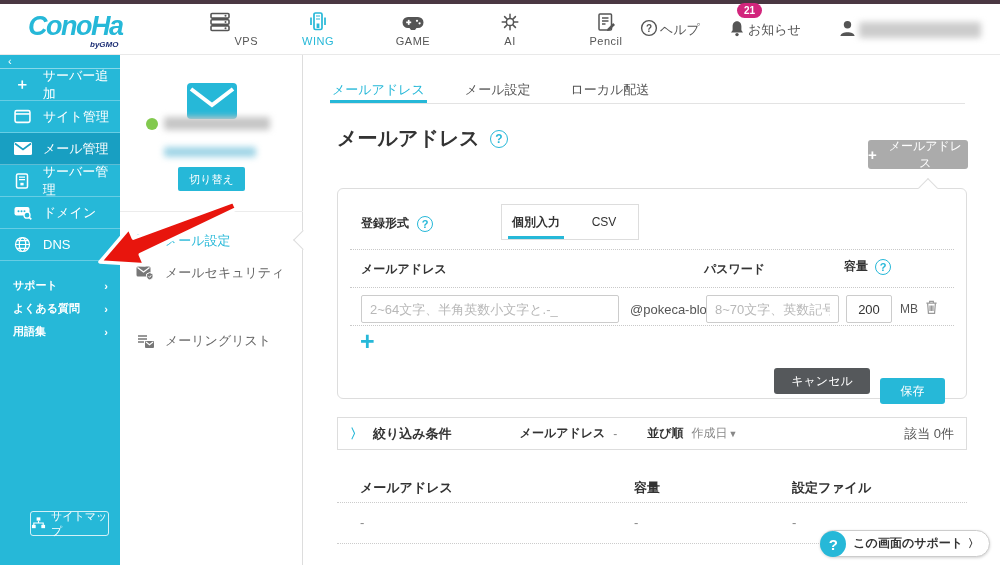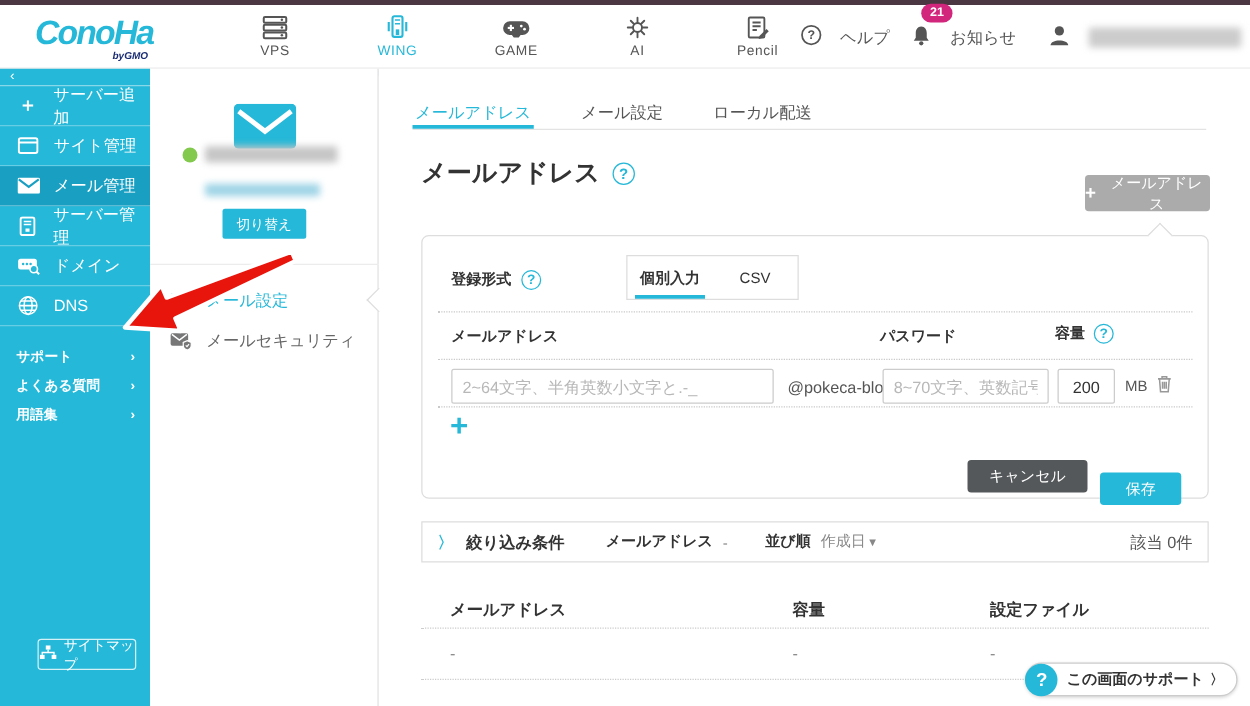--- a/index.html
+++ b/index.html
@@ -12,21 +12,21 @@
   
   .header { position:absolute; left:0; top:4px; width:1000px; height:51px; background:#fff; border-bottom:1px solid #e9e9e9; }
   .logo { position:absolute; left:28px; top:7px; width:120px; height:40px; cursor:pointer; }
   .logo-text { font-size:27px; font-weight:800; color:var(--accent,#26b8d8); letter-spacing:-1.5px; font-style:italic; }
   .logo-sub { position:absolute; left:62px; top:29px; font-size:8px; font-weight:800; color:#1b2d74; letter-spacing:0; font-style:italic; }
   .nav-item { position:absolute; top:6px; width:76px; height:45px; text-align:center; cursor:pointer; }
   .nav-item .nav-icon { height:22px; display:flex; align-items:flex-end; justify-content:center; }
   .nav-item .nav-label { font-size:11px; color:#555; margin-top:3px; letter-spacing:.5px; }
   .nav-item.active .nav-label { color:var(--accent,#26b8d8); }
   .nav-underline { position:absolute; left:-12px; bottom:-6px; width:100px; height:5px; background:var(--accent,#26b8d8); }
-  .hdr-right { position:absolute; top:0; height:51px; display:flex; align-items:center; gap:14px; font-size:13px; color:#555; cursor:pointer; }
+  .hdr-right { position:absolute; top:0; height:51px; display:flex; align-items:center; gap:2px; font-size:13px; color:#555; cursor:pointer; }
   .badge { position:absolute; left:9px; top:-16px; background:var(--badge,#d2257c); color:#fff; font-size:10px; font-weight:bold; border-radius:9px; padding:2px 7px; }
   .blur-block { filter:blur(3px); border-radius:2px; }
 
   
   .sidebar { position:absolute; left:0; top:55px; width:120px; height:510px; background:var(--accent,#26b8d8); color:#fff; }
   .collapse-row { height:14px; padding-left:8px; font-size:11px; line-height:13px; border-bottom:1px solid rgba(255,255,255,.45); cursor:pointer; }
   .sb-item { position:relative; height:32px; display:flex; align-items:center; padding-left:13px; gap:11px; font-size:13px; cursor:pointer; border-bottom:1px solid rgba(255,255,255,.3); }
   .sb-item.active { background:#189fc2; }
   .sb-item .sb-icon { width:19px; display:flex; justify-content:center; }
   .sb-links { margin-top:13px; }
@@ -80,21 +80,21 @@
   .mb-lbl { position:absolute; left:562px; top:113px; font-size:12px; color:#555; }
   .trash { position:absolute; left:587px; top:110px; cursor:pointer; }
   .add-row { position:absolute; left:22px; top:140px; color:var(--accent,#26b8d8); font-size:25px; font-weight:bold; cursor:pointer; line-height:1; }
   .btn { border:none; border-radius:3px; color:#fff; font-size:12px; height:26px; cursor:pointer; font-family:inherit; }
   .btn-cancel { position:absolute; left:436px; top:179px; width:96px; background:#55585b; }
   .btn-save { position:absolute; left:542px; top:189px; width:65px; background:var(--accent,#26b8d8); }
 
   
   .filter { position:absolute; left:34px; top:362px; width:630px; height:33px; border:1px solid #ddd; display:flex; align-items:center; font-size:12px; }
   .f-chev { color:var(--accent,#26b8d8); font-weight:bold; font-size:13px; margin:0 10px 0 12px; }
-  .f-title { font-weight:bold; font-size:13px; color:#333; margin-right:33px; }
+  .f-title { font-weight:bold; font-size:13px; color:#333; margin-right:68px; }
   .f-lbl { font-weight:bold; color:#333; }
   .f-val { color:#888; margin-left:8px; }
   .f-sort { margin-left:30px; }
   .f-count { margin-left:auto; margin-right:12px; color:#555; font-size:13px; }
 
   
   .tbl-head { position:absolute; top:424px; font-size:13px; font-weight:bold; color:#333; }
   .tbl-dot1 { position:absolute; left:34px; right:33px; top:447px; border-top:1px dotted #ccc; }
   .tbl-cell { position:absolute; top:460px; font-size:13px; color:#888; }
   .tbl-dot2 { position:absolute; left:34px; right:33px; top:488px; border-top:1px dotted #ccc; }
@@ -112,21 +112,21 @@
 <body>
 
 <div class="topbar"></div>
 
 <div class="header">
   <div class="logo">
     <span class="logo-text">ConoHa</span>
     <span class="logo-sub">byGMO</span>
   </div>
 
-  <div class="nav-item" style="left:182px;">
+  <div class="nav-item" style="left:182px;text-align:right;">
     <div class="nav-icon">
       <svg width="22" height="20" viewBox="0 0 22 20">
           <g fill="none" stroke="#555" stroke-width="1.6">
             <rect x="2" y="1.5" width="18" height="4.6" rx="1"></rect>
             <rect x="2" y="7.7" width="18" height="4.6" rx="1"></rect>
             <rect x="2" y="13.9" width="18" height="4.6" rx="1"></rect>
           </g>
           <g fill="#555">
             <circle cx="16.5" cy="3.8" r="1"></circle>
             <circle cx="16.5" cy="10" r="1"></circle>
@@ -351,20 +351,32 @@
           <rect x="0.5" y="0.5" width="14" height="10" rx="1.5" fill="#777"></rect>
           <path d="M1.5 1.5 L7.5 6 L13.5 1.5" stroke="#fff" stroke-width="1.2" fill="none"></path>
           <path d="M13.8 6.5 L17 8 V10.3 C17 12.2 15.4 13.5 13.8 14 C12.2 13.5 10.6 12.2 10.6 10.3 V8 Z" fill="#777" stroke="#fff" stroke-width="1"></path>
           <path d="M12.6 10.3 L13.6 11.3 L15.2 9.3" stroke="#fff" stroke-width="1" fill="none"></path>
         </svg>
     </span>
     <span>メールセキュリティ</span>
   </div>
 
 
+  <div class="sub-item" style="top:272px;">
+    <span class="sub-icon">
+      <svg width="17" height="15" viewBox="0 0 17 15">
+          <g stroke="#777" stroke-width="1.5">
+            <path d="M1 2 H10 M1 5 H10 M1 8 H7"></path>
+          </g>
+          <rect x="8" y="7" width="9" height="7" rx="1" fill="#777"></rect>
+          <path d="M9 8 L12.5 10.8 L16 8" stroke="#fff" stroke-width="1.1" fill="none"></path>
+        </svg>
+    </span>
+    <span>メーリングリスト</span>
+  </div>
 
   <div class="active-notch"></div>
 </div>
 
 <div class="main">
 
   <div class="tabs">
     <div class="tab active">メールアドレス</div>
     <div class="tab">メール設定</div>
     <div class="tab">ローカル配送</div>

